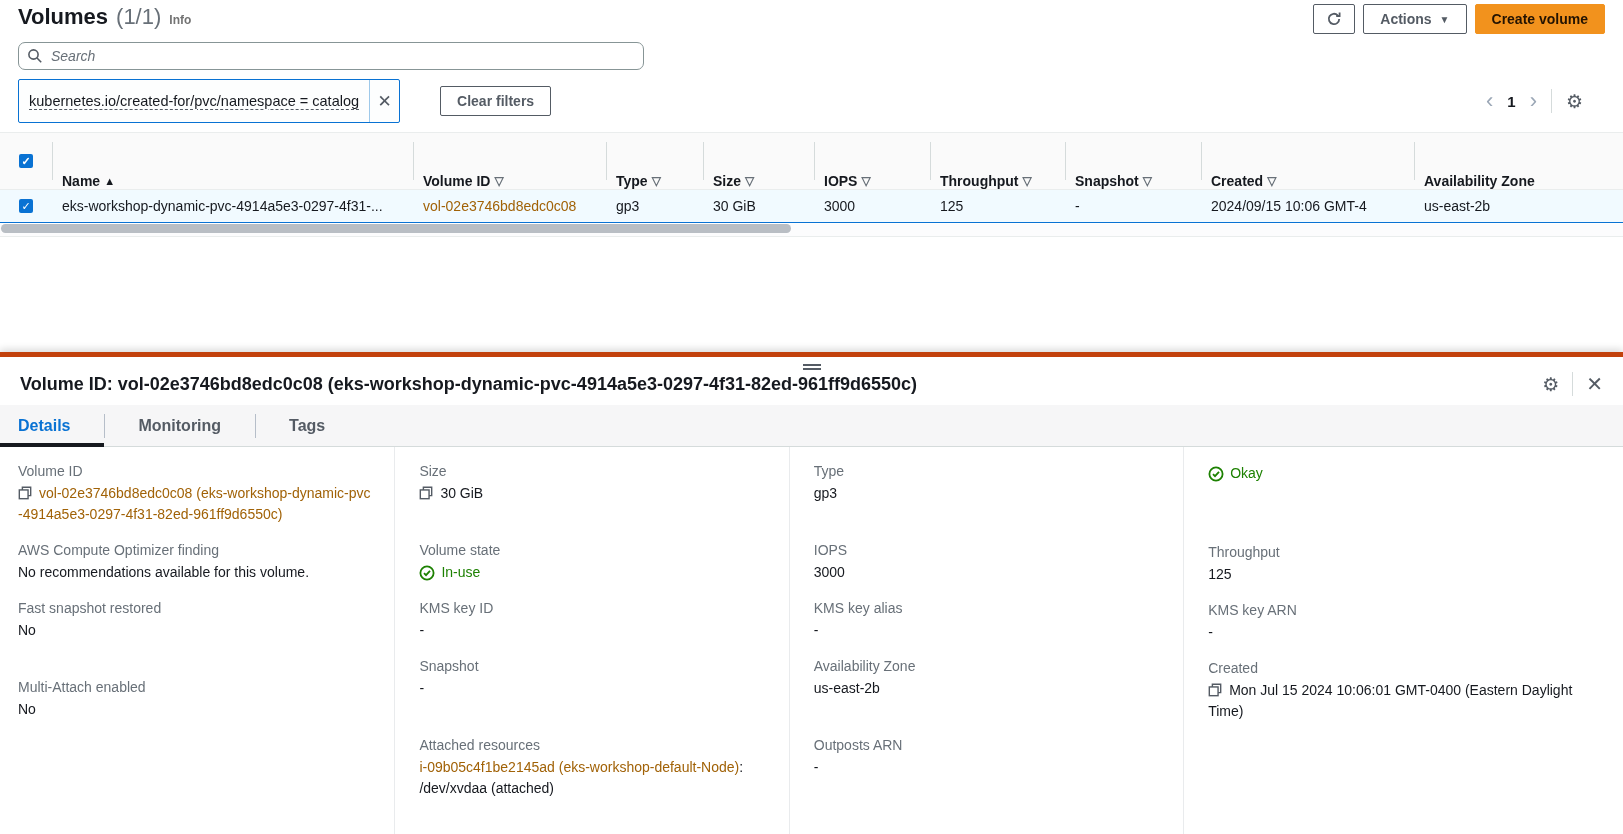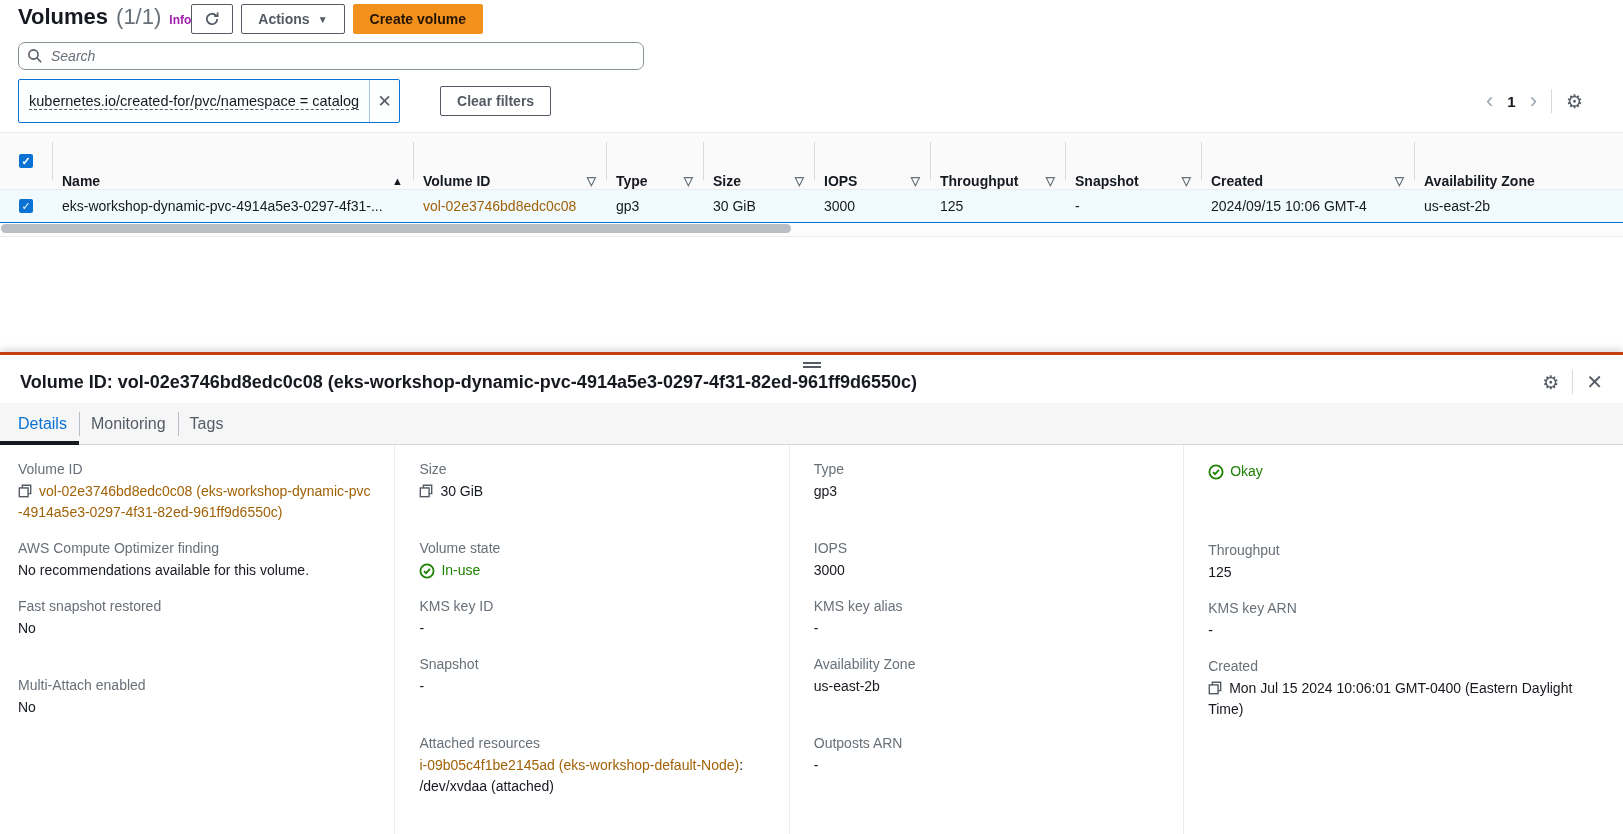--- a/index.html
+++ b/index.html
@@ -2,25 +2,25 @@
 <html><head>
 <meta charset="utf-8">
 <style>
   * { box-sizing: border-box; }
   html,body { margin:0; padding:0; }
   body {
     width:1623px; height:834px; overflow:hidden; position:relative;
     font-family:"Liberation Sans", sans-serif; color:#16191f; background:#fff; font-size:14px;
   }
   
-  .header-row { display:flex; align-items:flex-start; padding:4px 18px 0 18px; }
+  .header-row { display:flex; justify-content:space-between; align-items:flex-start; padding:4px 18px 0 18px;gap:48px; }
   .title-wrap { display:flex; align-items:baseline; gap:8px; }
   .page-title { font-size:22px; font-weight:700; margin:0; }
   .page-count { font-size:22px; font-weight:400; color:#687078; }
-  .info-link { font-size:12px; font-weight:700; color:#a21caf; cursor:pointer; }
+  .info-link { font-size:12px; font-weight:700; color:#737373; cursor:pointer; }
   .btn-group { display:flex; gap:8px; }
   .btn { height:30px; border:1px solid #545b64; border-radius:2px; background:#fff; color:#545b64;
          font-weight:700; font-size:14px; padding:0 16px; display:inline-flex; align-items:center; gap:8px;
          font-family:"Liberation Sans",sans-serif; cursor:pointer; }
   .btn.icon-only { padding:0 12px; }
   .btn-primary { background:#f2921d; border-color:#f2921d; color:#231302; }
   .caret { font-size:10px; }
   
   .search-row { padding:8px 18px 0 18px; }
   .search-box { position:relative; width:626px; }
@@ -41,45 +41,45 @@
   .pagi { display:flex; align-items:center; gap:14px; padding-right:22px; }
   .chev { font-size:22px; line-height:1; color:#9ba7b6; cursor:pointer; font-weight:400; }
   .pagi-num { font-weight:700; font-size:15px; }
   .pagi-div { width:1px; height:24px; background:#d5dbdb; }
   .gear { font-size:19px; color:#545b64; cursor:pointer; line-height:1; }
   
   table { border-collapse:collapse; width:1623px; margin-top:9px; table-layout:fixed; font-size:14px; }
   thead th { background:#fafafa; border-top:1px solid #eaeded; border-bottom:1px solid #eaeded;
              height:38px; text-align:left; font-weight:700; padding:0 10px; position:relative; }
   thead th:not(:first-child)::before { content:''; position:absolute; left:0; top:9px; bottom:9px; width:1px; background:#d5dbdb; }
-  .th-inner { display:flex; justify-content:space-between; align-items:center; gap:4px;margin-top:40px; }
+  .th-inner { display:flex; align-items:center; gap:4px;margin-top:40px; }
   .sort-asc { font-size:11px; color:#16191f; }
   .filter-ic { font-size:12px; color:#687078; }
   tbody td { height:33px; padding:0 10px; background:#f1faff; border-top:1px solid #0972d3; border-bottom:1px solid #0972d3; }
   .cell-ellipsis { white-space:nowrap; overflow:hidden; text-overflow:clip; }
   .cb-wrap { display:flex; justify-content:center; }
   .cb { width:14px; height:14px; background:#0972d3; border-radius:2px; color:#fff; font-size:11px;
         display:flex; align-items:center; justify-content:center; cursor:pointer; }
   a.link { color:#a16207; text-decoration:none; cursor:pointer; }
   
   .hscroll { height:13px; background:#fcfcfd; border-bottom:1px solid #eaeded; }
   .hthumb { width:790px; height:9px; margin:1px 0 0 1px; background:#b9bec4; border-radius:5px; cursor:grab; }
   
   .split-panel { position:absolute; left:0; right:0; bottom:0; height:482px; background:#fff;
-                 border-top:3px solid #c2410c; box-shadow:0 -3px 7px rgba(0,0,0,.14); }
+                 border-top:5px solid #c2410c; box-shadow:0 -3px 7px rgba(0,0,0,.14); }
   .drag-handle { position:absolute; top:3px; left:50%; transform:translateX(-50%); cursor:row-resize; padding:2px 6px; }
   .drag-handle i { display:block; width:18px; height:2px; background:#545b64; margin:2px 0; }
   .panel-header { display:flex; justify-content:space-between; align-items:center; padding:15px 20px 9px 20px; }
   .panel-title { font-size:18px; font-weight:700; }
   .panel-actions { display:flex; align-items:center; gap:13px; }
   .pa-div { width:1px; height:24px; background:#d5dbdb; }
   .close-x { font-size:20px; color:#545b64; cursor:pointer; line-height:1; }
   
   .tabs { display:flex; background:#f6f6f7; border-bottom:1px solid #d5dbdb; height:42px; }
-  .tab { padding:0 12px; display:flex; align-items:center; font-weight:400; font-size:16px; color:#545b64;
+  .tab { padding:0 34px; display:flex; align-items:center; font-weight:700; font-size:16px; color:#545b64;
          position:relative; cursor:pointer; }
   .tab:first-child { padding-left:18px; }
   .tab + .tab::before { content:''; width:1px; height:24px; background:#b6bec9; position:absolute; left:0; top:9px; }
   .tab.active { color:#0972d3; }
   .tab.active::after { content:''; position:absolute; left:0; right:0; bottom:-1px; height:4px; background:#16191f; }
   
   .details-grid { display:flex; height:391px; overflow:hidden; }
   .dcol { flex:0 0 24.3%; padding:14px 20px 0 18px; }
   .dcol + .dcol { border-left:1px solid #e9ebed; padding-left:24px; }
   .dcol:last-child { flex:1; }

